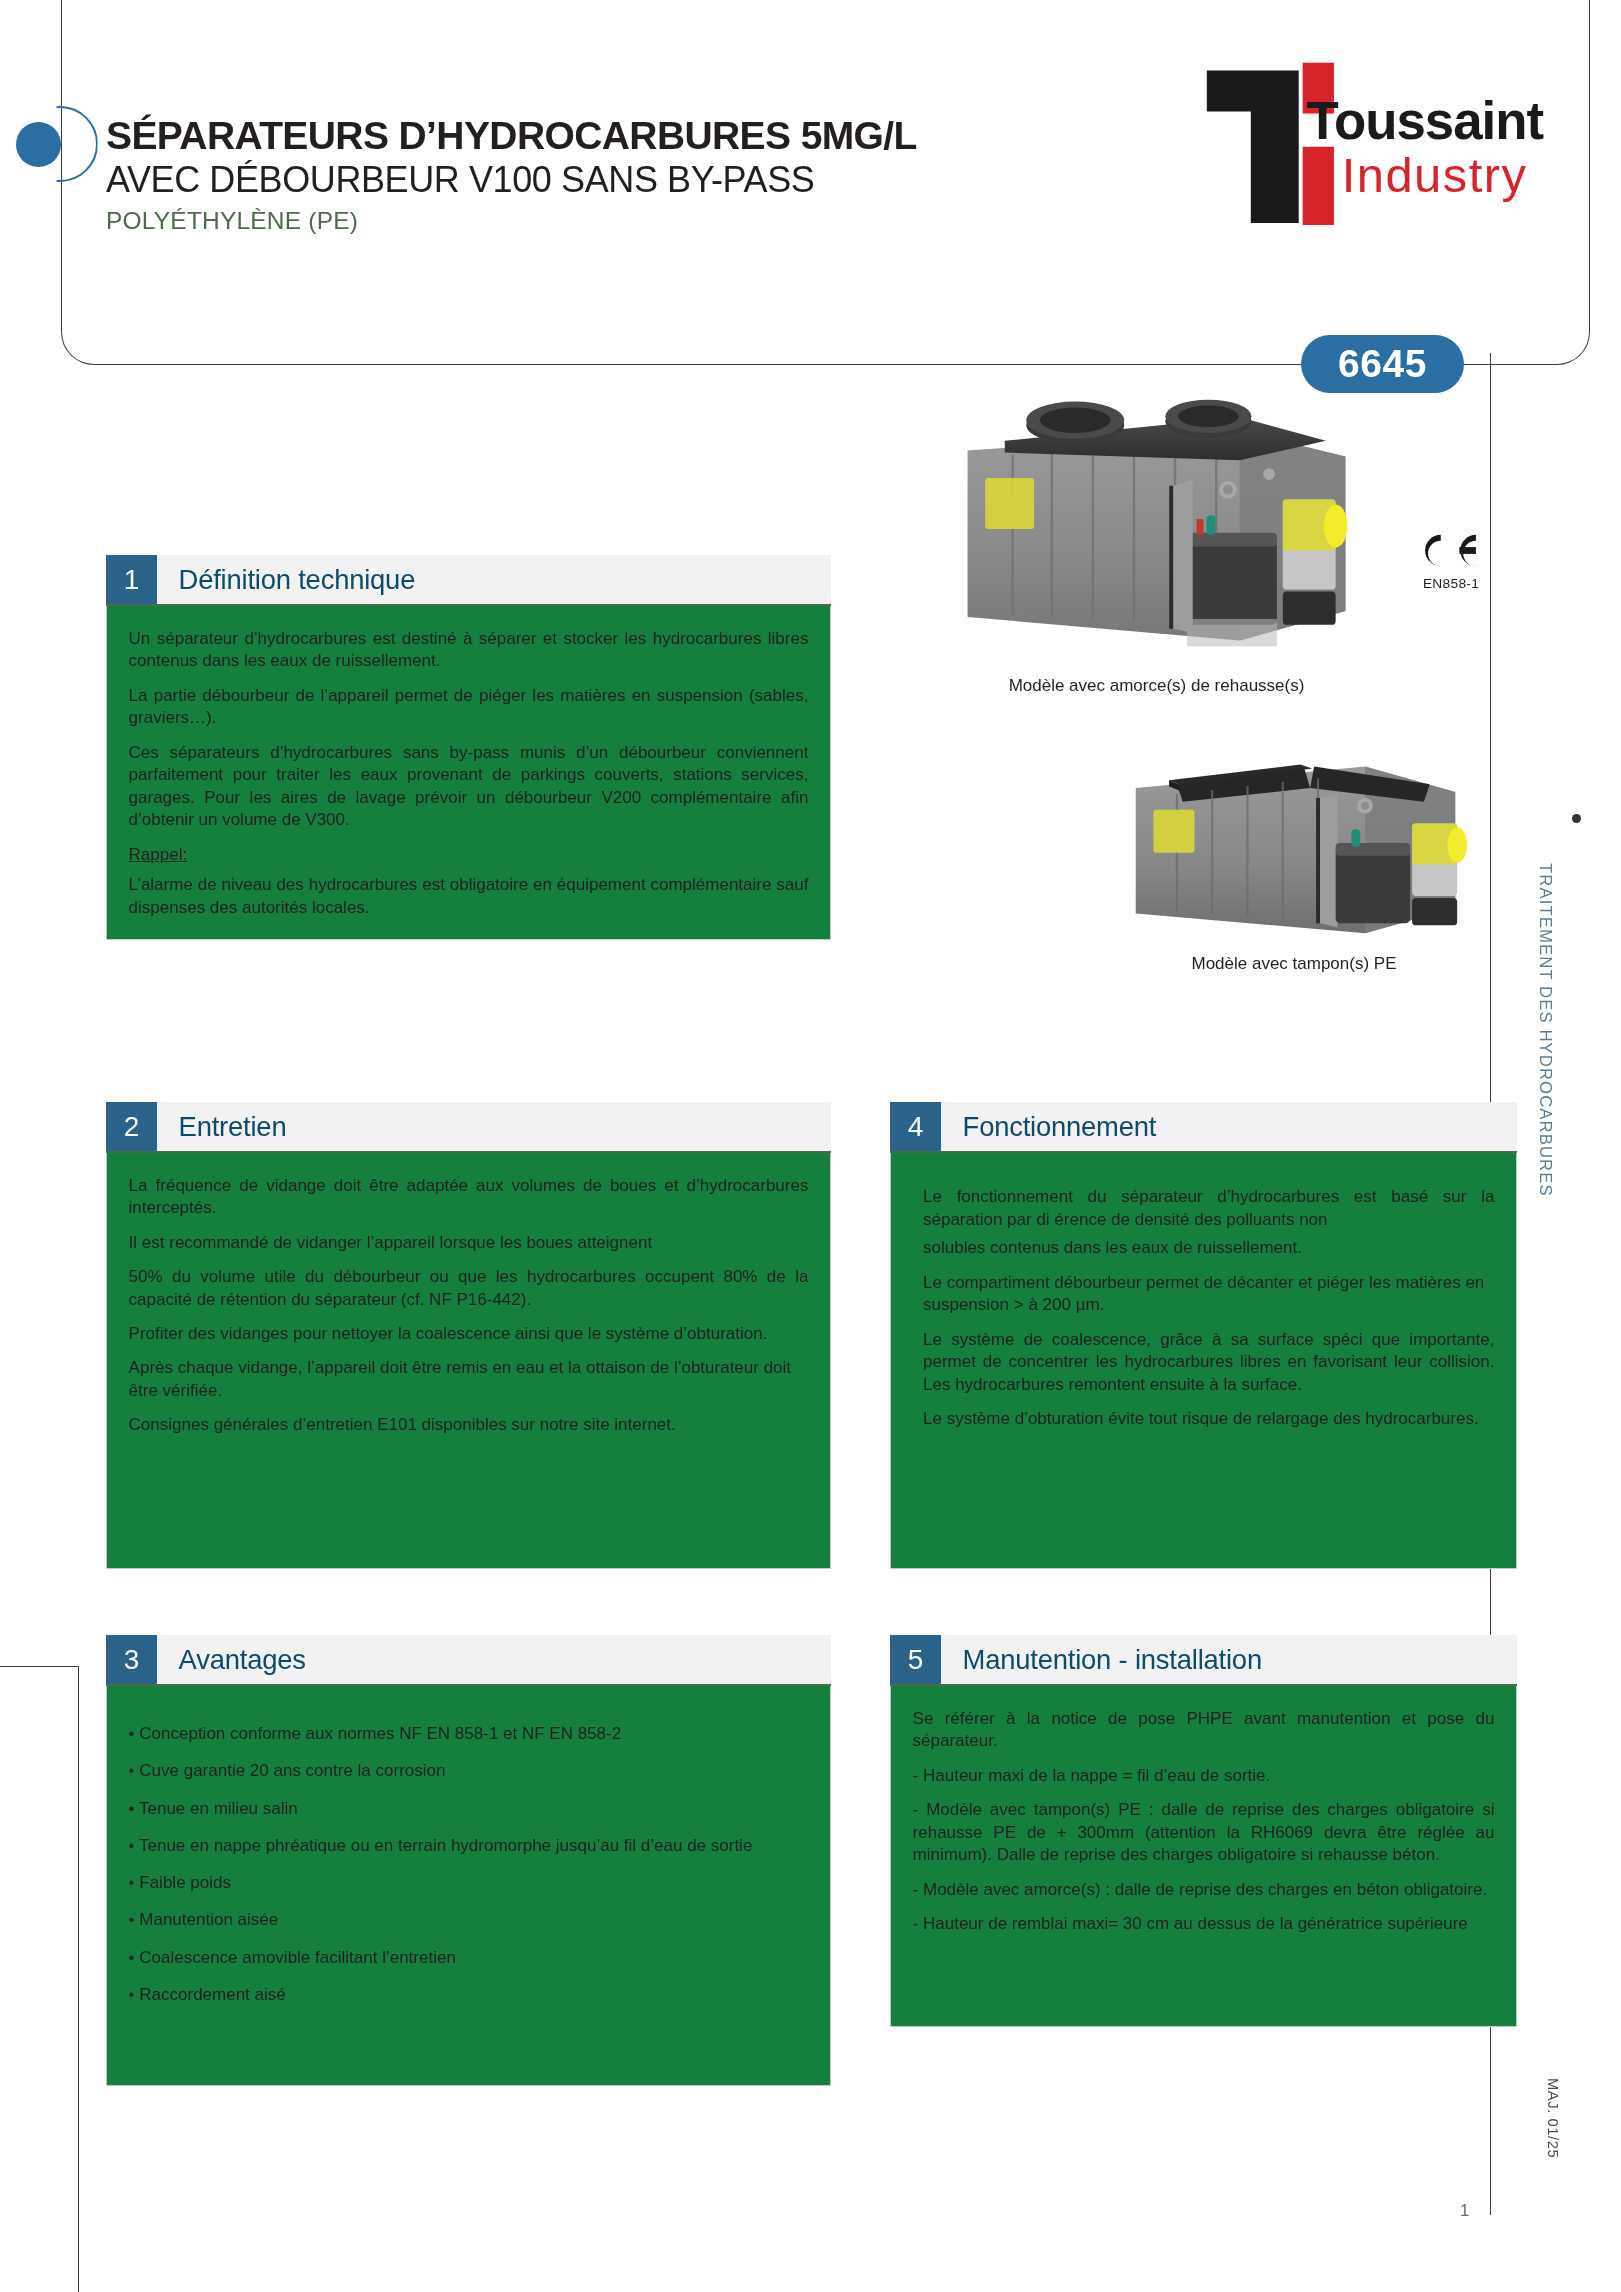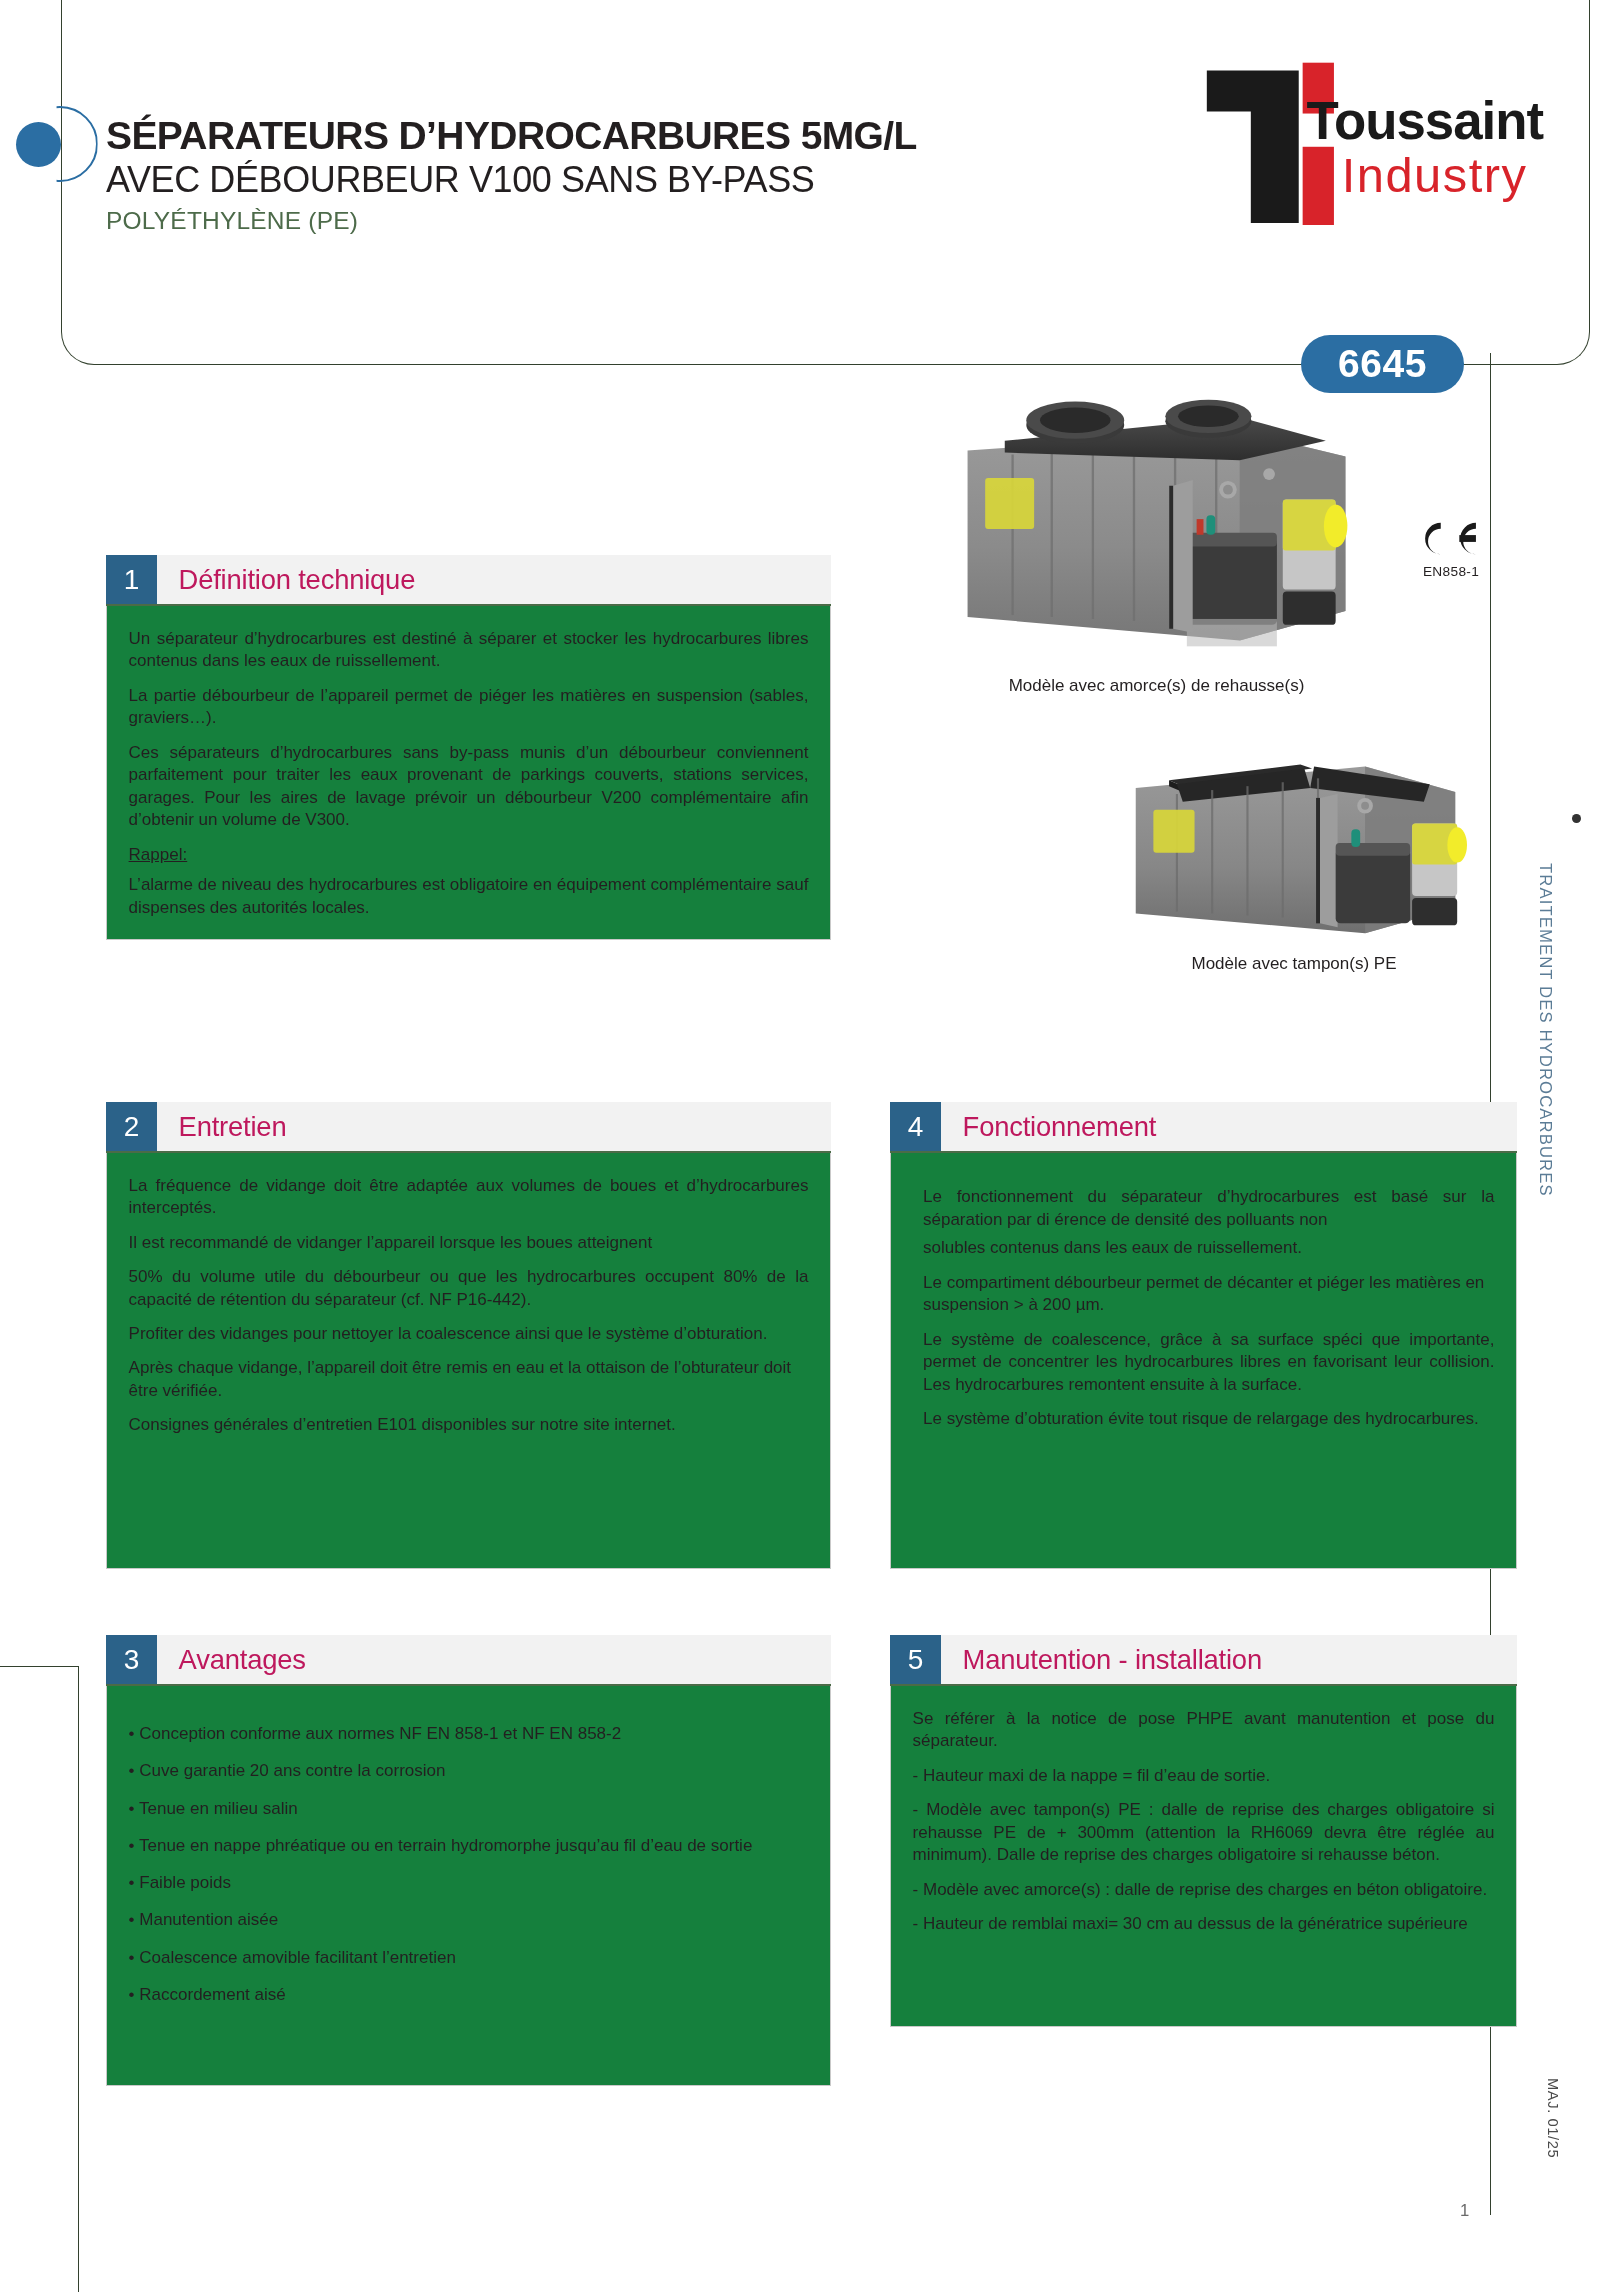--- a/index.html
+++ b/index.html
@@ -87,21 +87,21 @@
   .badge {
     position: absolute; left: 1301px; top: 335px;
     width: 163px; height: 58px;
     background: #2b6ea3; border-radius: 30px;
     color: #fff; font-size: 39px; font-weight: bold;
     display: flex; align-items: center; justify-content: center;
     letter-spacing: 0.5px;
   }
 
   
-  .ce-wrap { position: absolute; left: 1397px; top: 517px; width: 108px; text-align: center; }
+  .ce-wrap { position: absolute; left: 1397px; top: 529px; width: 108px; text-align: center; }
   .ce-glyph svg { display: block; margin: 0 auto; }
   .ce-norm { font-size: 13.7px; color: #231f20; margin-top: 3.9px; letter-spacing: 0.3px; }
 
   
   .vert-category {
     position: absolute; left: 1535px; top: 863px;
     writing-mode: vertical-rl;
     font-size: 16.7px; letter-spacing: 1.1px;
     color: #5b7c96;
     white-space: nowrap;
@@ -133,21 +133,21 @@
     font-size: 28px;
     display: flex; align-items: center; justify-content: center;
     border-bottom: 2px solid #4b6b47;
     margin-bottom: -2px;
   }
   .panel-title {
     flex: 1;
     display: flex; align-items: center;
     padding-left: 21.6px;
     font-size: 27.4px;
-    color: #be185d;
+    color: #0c4a6e;
     letter-spacing: -0.2px;
     text-align: center;
   }
   .panel-body {
     border: 1px solid #c9c9c9;
     border-top: none;
     padding: 21.6px 21.6px 19.6px 21.6px;
     background: #15803d;
   }
   .panel-body p {

